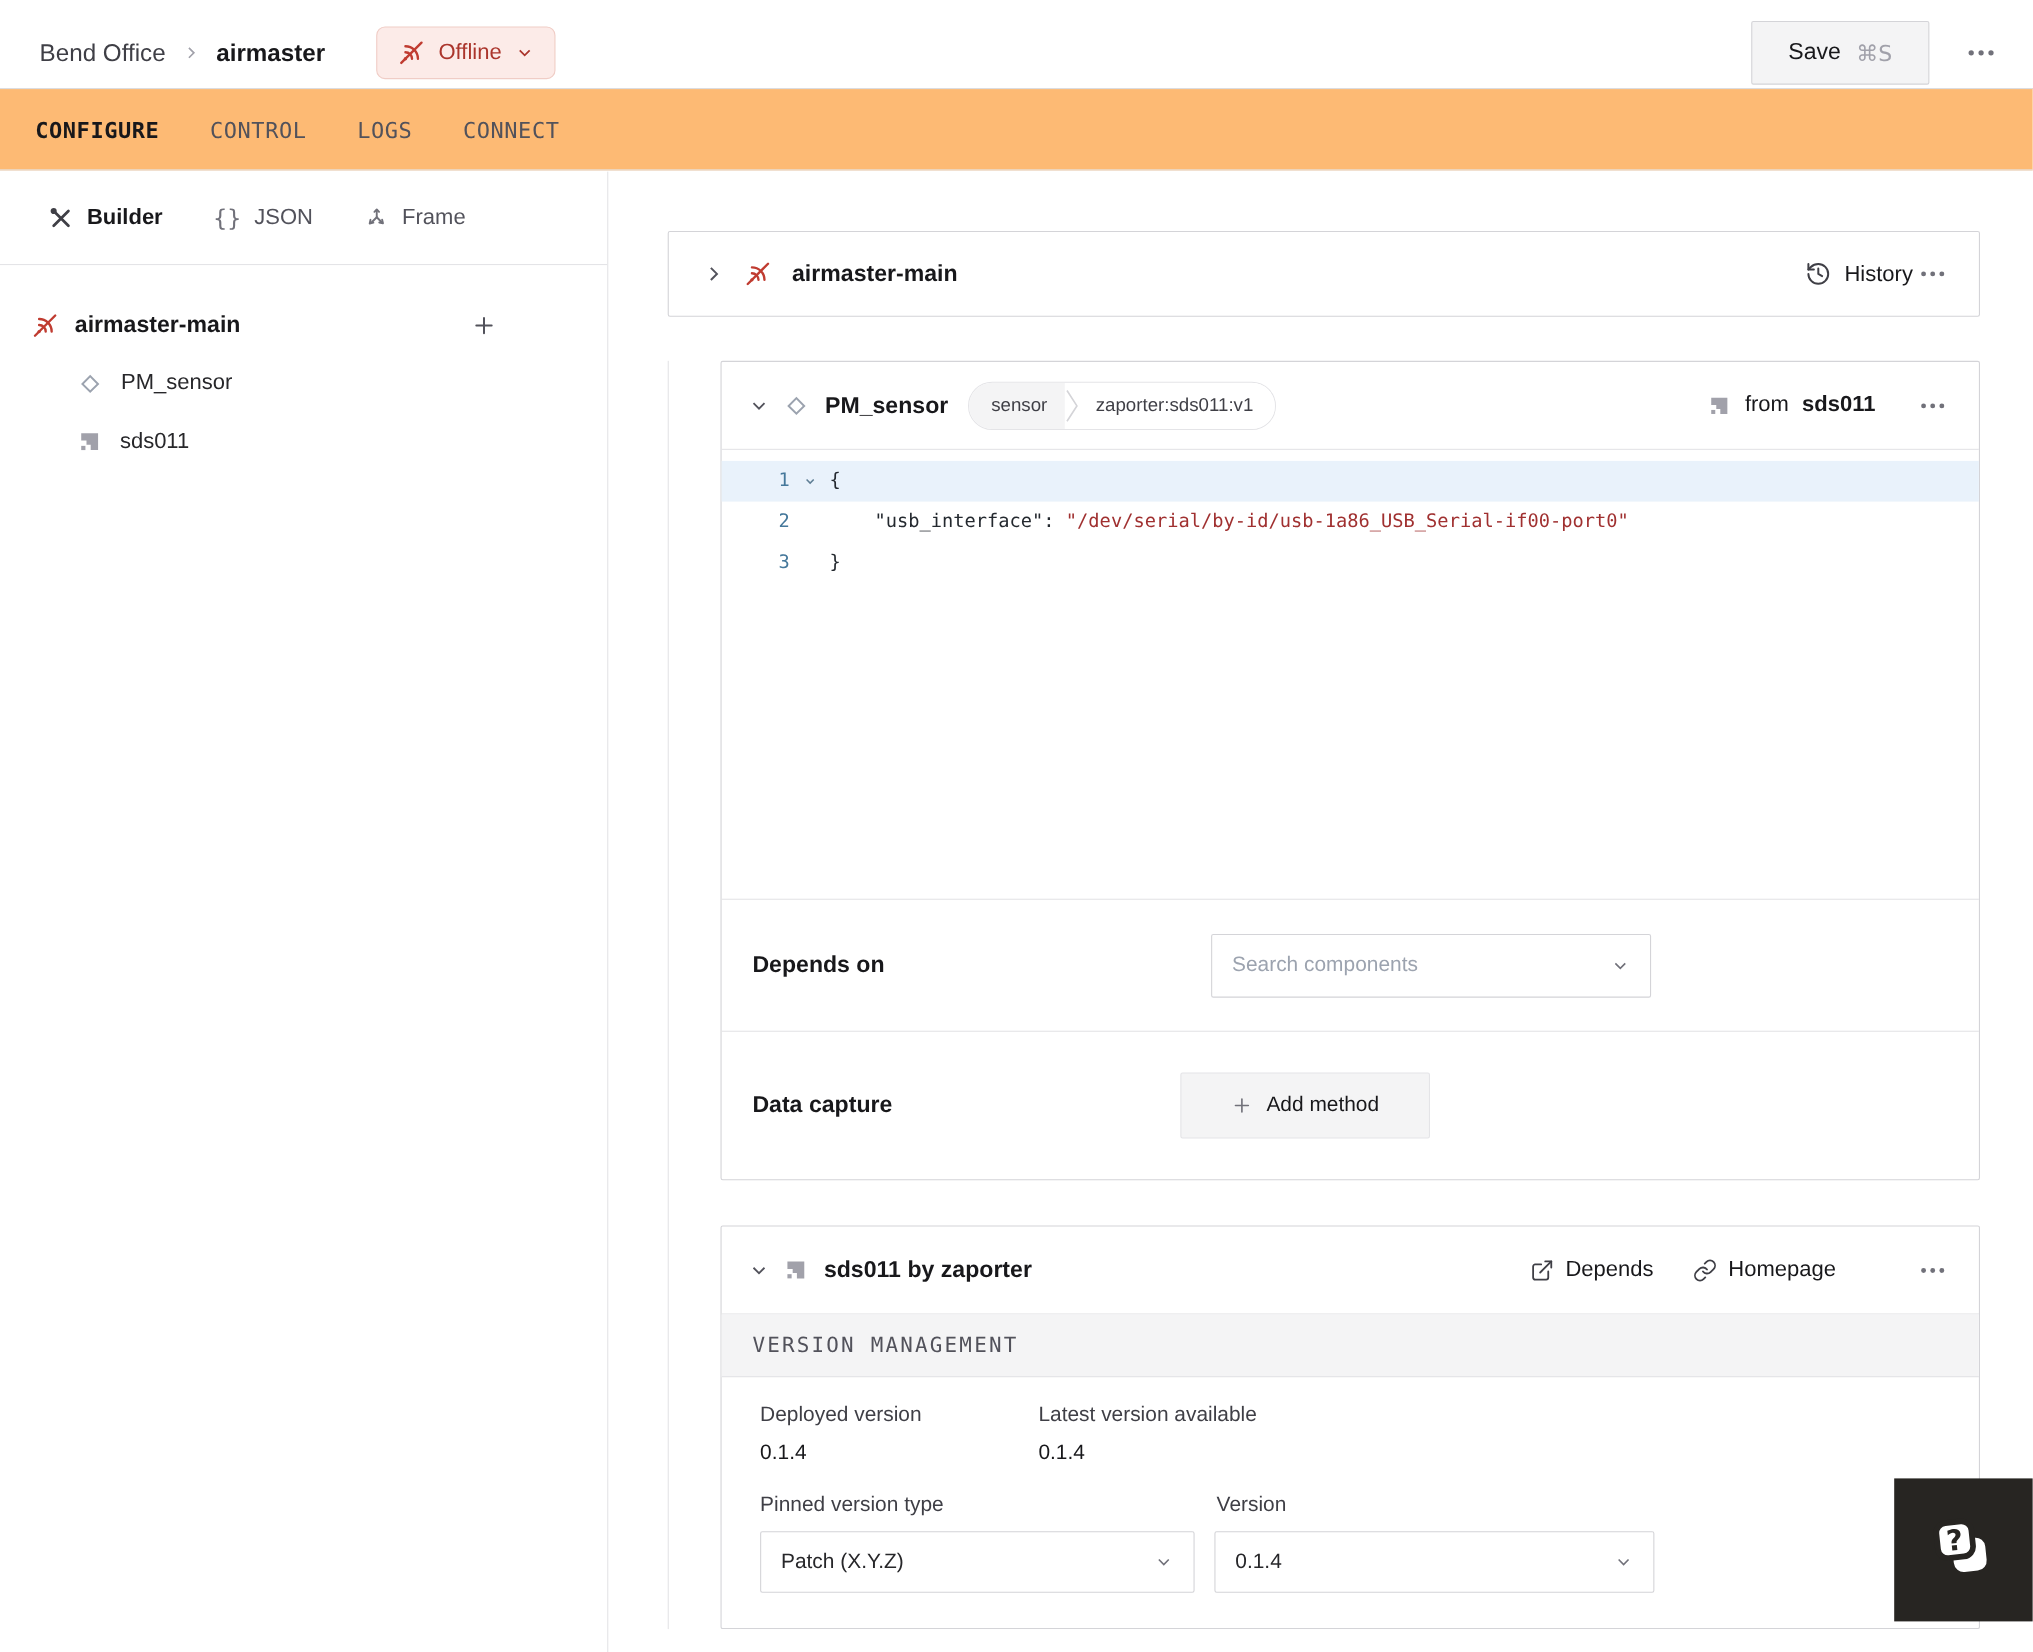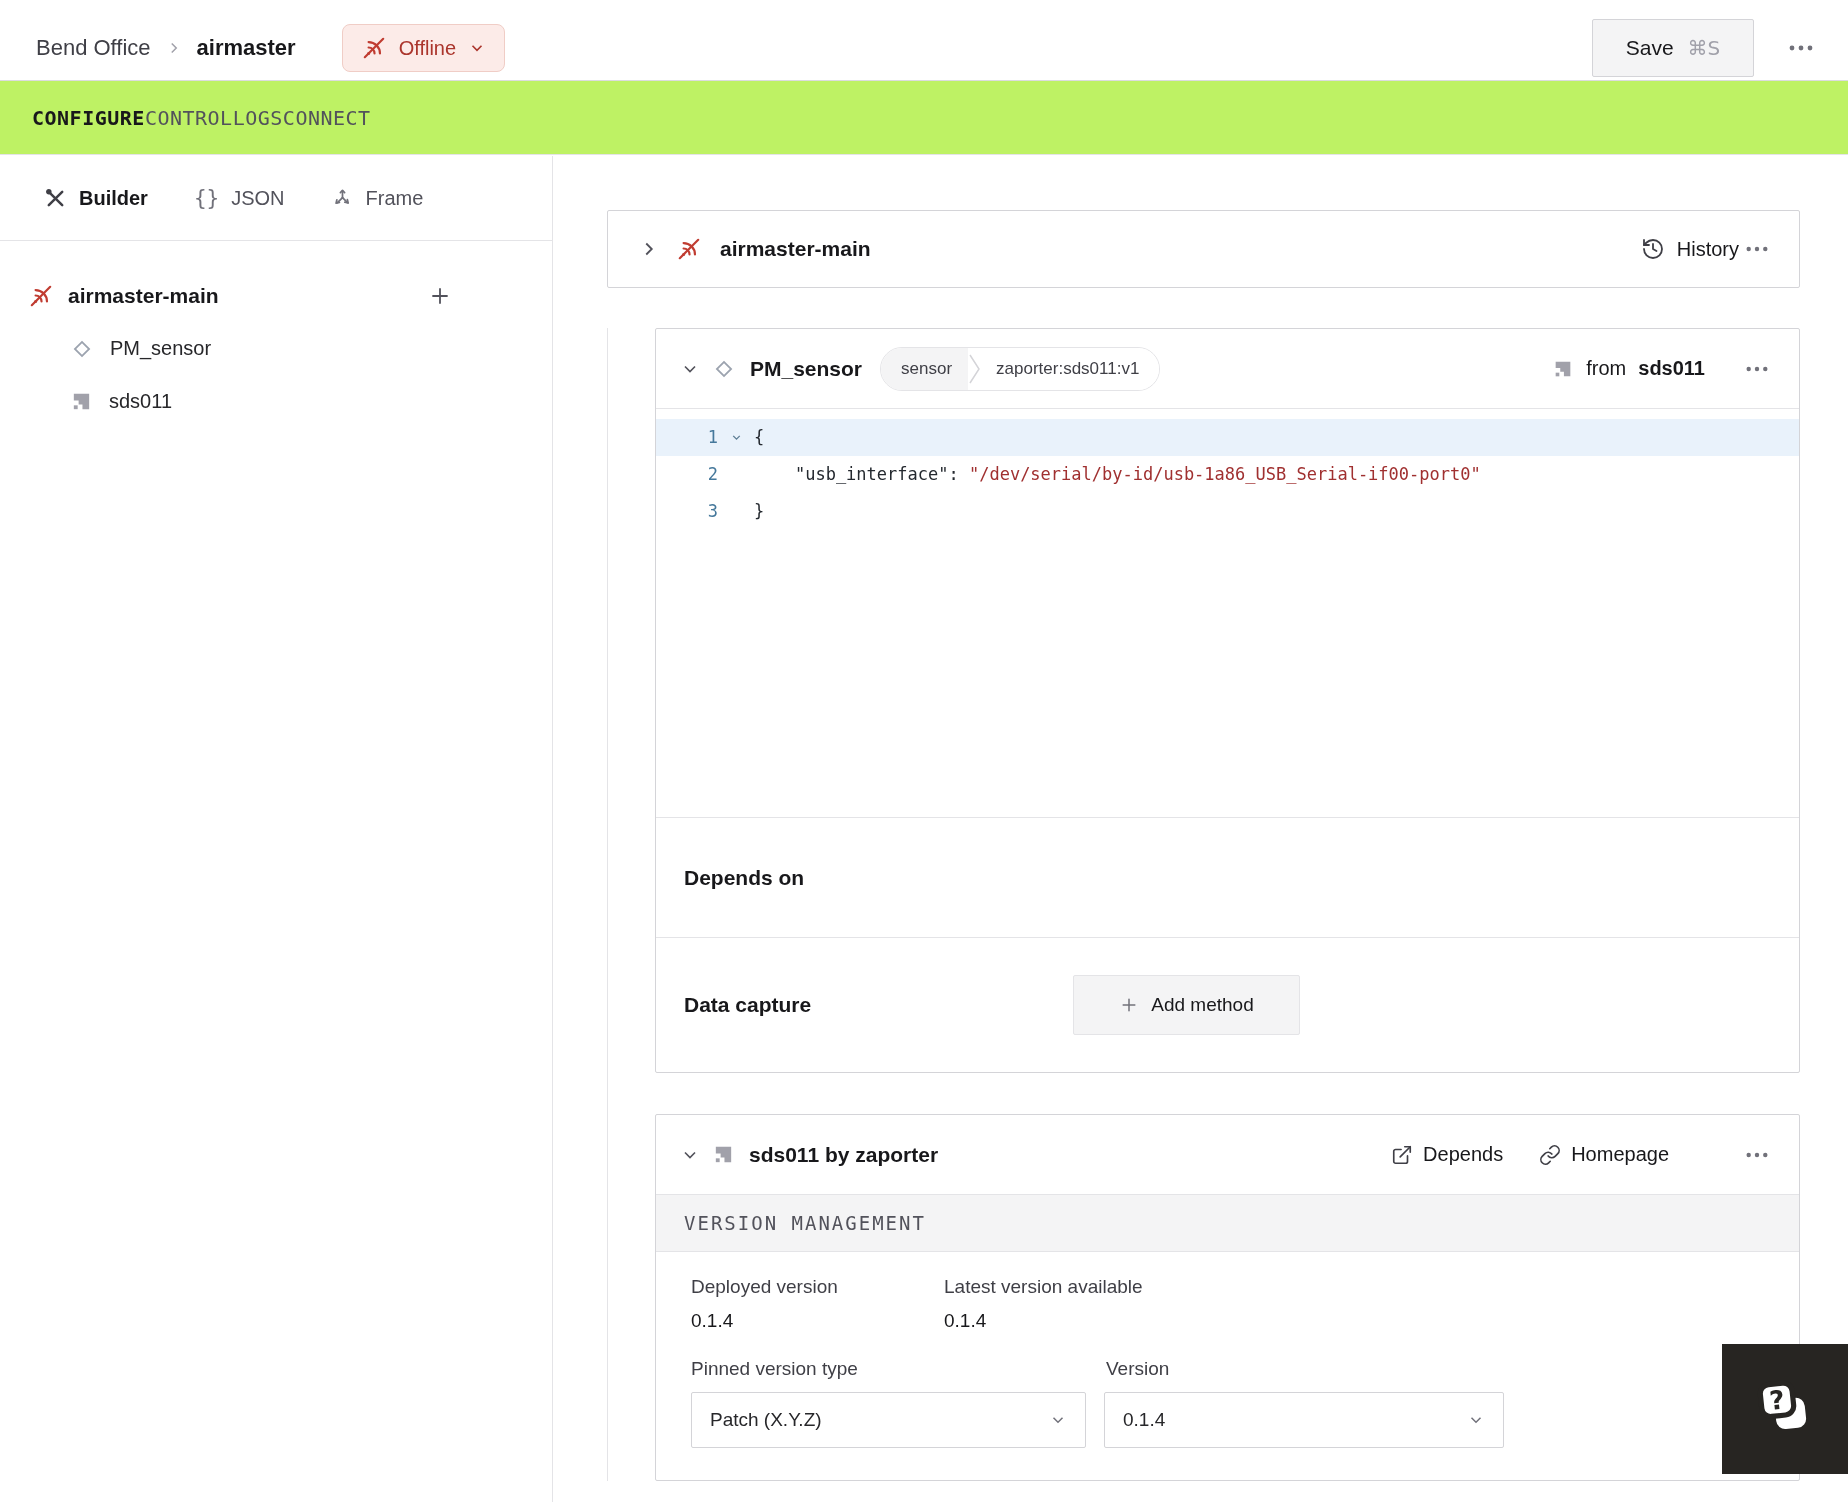--- a/index.html
+++ b/index.html
@@ -21,23 +21,23 @@
     padding:0 18px; background:#fcebe8; border:1px solid #f0cdc6; border-radius:8px;
     font-size:20px; color:#ab352c; cursor:pointer; font-family:inherit; }
   .save-btn{ margin-left:auto; width:162px; height:58px; background:#f4f4f5;
     border:1px solid #d4d4d8; border-radius:2px; display:flex; align-items:center;
     justify-content:center; gap:14px; font-size:21px; color:#18181b; cursor:pointer; font-family:inherit; }
   .save-kbd{ color:#a1a1aa; font-size:20px; font-family:"DejaVu Sans", sans-serif; }
   .iconbtn{ background:none; border:none; cursor:pointer; padding:6px; }
   .topbar .iconbtn{ margin-left:28px; }
 
   
-  .tabbar{ position:absolute; top:80px; left:0; right:0; height:75px; background:#bef264;
+  .tabbar{ position:absolute; top:80px; left:0; right:0; height:75px; background:#fdba74;
     border-top:1px solid #dcdcdf; border-bottom:1px solid #e4e4e7;
-    display:flex; align-items:center; padding-left:32px;
+    display:flex; align-items:center; gap:46px; padding-left:32px;
     font-family:"DejaVu Sans Mono", monospace; font-size:20px; }
   .tab{ color:#52525b; letter-spacing:.5px; cursor:pointer; }
   .tab.active{ color:#18181b; font-weight:bold; }
 
   
   .sidebar{ position:absolute; top:156px; left:0; bottom:0; width:553px;
     border-right:1px solid #e4e4e7; background:#fff; }
   .modes{ height:85px; border-bottom:1px solid #e4e4e7; display:flex; align-items:center;
     padding-left:44px; gap:46px; }
   .mode{ display:flex; align-items:center; gap:12px; font-size:20px; color:#52525b; cursor:pointer; }
@@ -313,20 +313,26 @@
       </div>
       <div class="code-line">
         <span class="gutter">3</span>
         <span class="fold"></span>
         <span class="code-text">}</span>
       </div>
     </div>
 
     <div class="form-row row-depends">
       <span class="row-label">Depends on</span>
+      <div class="select select-depends">
+        <span class="placeholder">Search components</span>
+        <svg width="18" height="18" viewBox="0 0 24 24" fill="none" stroke="#71717a" stroke-width="2">
+            <polyline points="6 9 12 15 18 9"></polyline>
+          </svg>
+      </div>
     </div>
 
     <div class="form-row row-capture">
       <span class="row-label">Data capture</span>
       <button class="add-btn">
         <svg width="20" height="20" viewBox="0 0 24 24" fill="none" stroke="#71717a" stroke-width="1.8" stroke-linecap="round">
             <path d="M12 5v14M5 12h14"></path>
           </svg>
         <span>Add method</span>
       </button>

